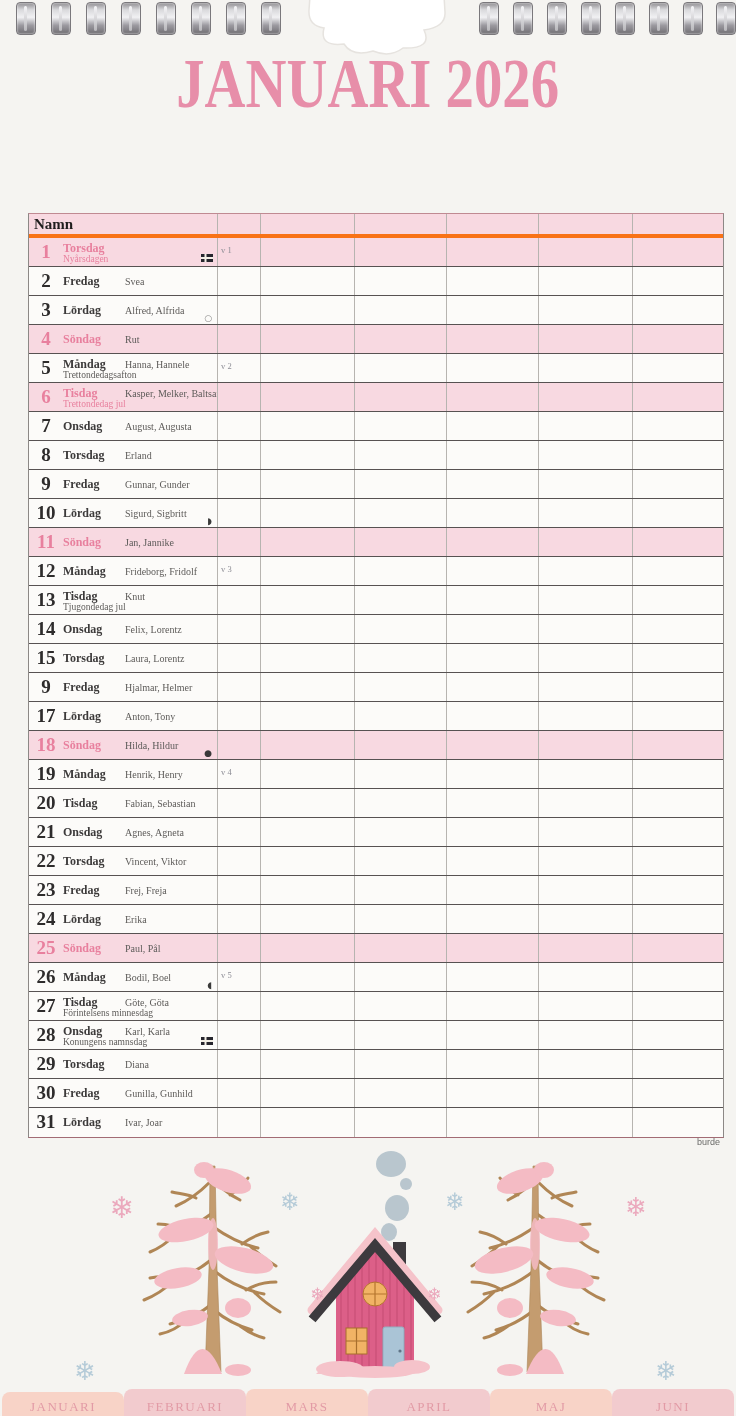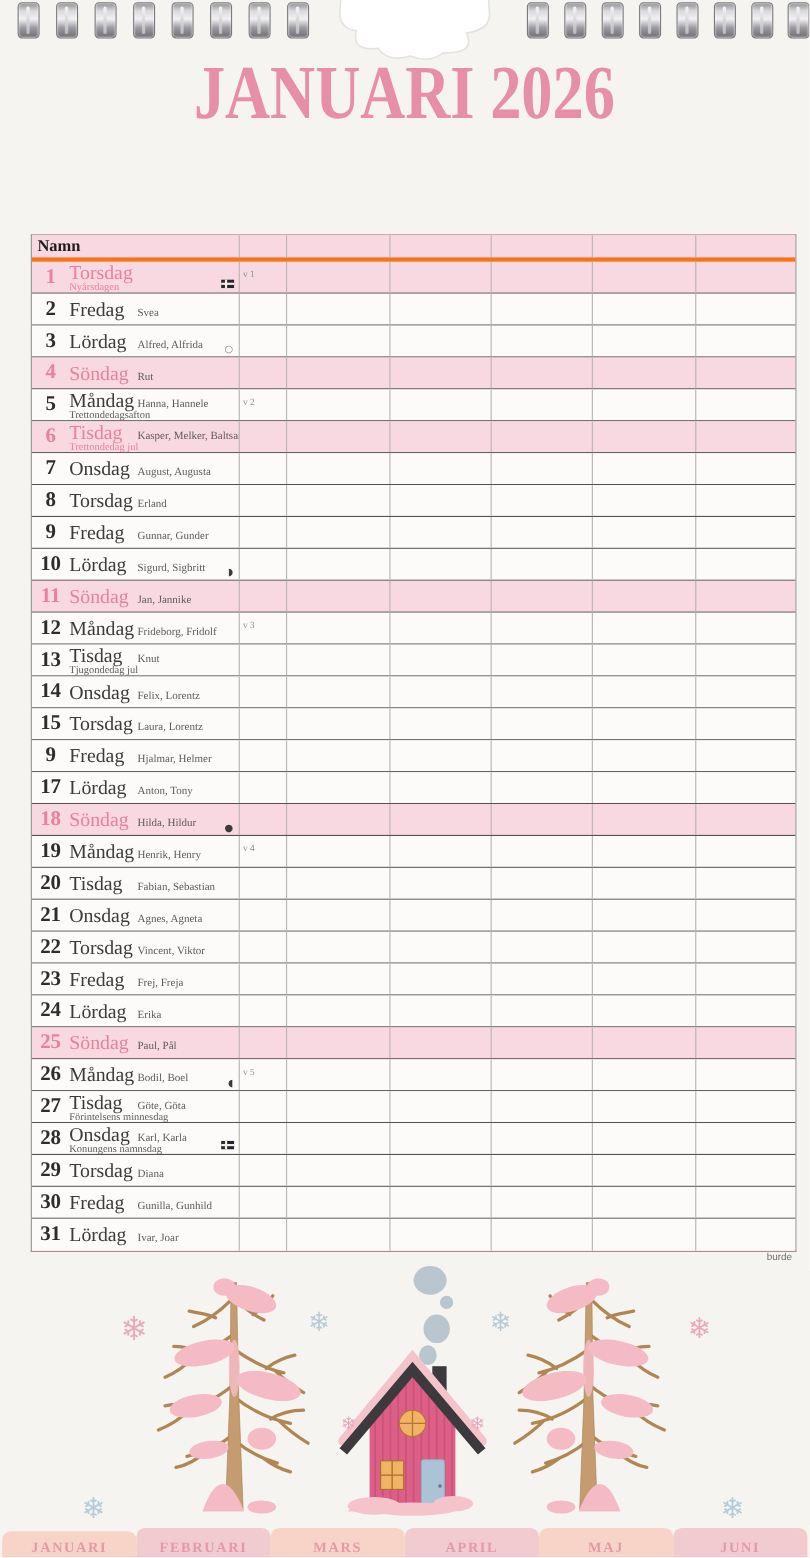--- a/index.html
+++ b/index.html
@@ -33,40 +33,40 @@
   .hrow .h-day:last-child{border-right:none;}
 
   .row{display:flex;height:29px;box-sizing:border-box;border-bottom:1px solid #575252;background:#fcfbf9;}
   .row:last-child{border-bottom:none;}
   .row.pink{background:var(--row-pink,#f8d9e1);}
   .c-namn{width:189px;box-sizing:border-box;border-right:1px solid #b7b4b0;position:relative;display:flex;}
   .num{width:34px;flex:none;font-weight:700;font-size:19px;color:#2e2c2c;text-align:center;line-height:28px;}
   .row.pink .num{color:var(--holiday-pink,#e8809e);}
   .txt{flex:1;display:flex;flex-direction:column;justify-content:center;overflow:hidden;}
   .l1{display:flex;align-items:baseline;white-space:nowrap;}
-  .weekday{font-weight:400;font-size:18px;color:#3c3a3a;min-width:62px;}
+  .weekday{font-weight:700;font-size:12px;color:#3c3a3a;min-width:62px;}
   .row.pink .weekday{color:var(--holiday-pink,#e8809e);}
   .names{font-size:10px;color:#5d5b59;}
   .note{font-size:9.5px;color:#5d5b59;margin-top:-2px;white-space:nowrap;}
   .row.pink .note{color:var(--holiday-pink,#e8809e);}
   .moon{position:absolute;right:5px;bottom:1px;font-family:"DejaVu Sans",sans-serif;
         font-size:9px;line-height:1;color:#3a3a3a;}
   .moon.full{color:#8a8a8a;}
   .flagwrap{position:absolute;right:4px;bottom:4px;line-height:0;}
   .c-week{width:43px;box-sizing:border-box;border-right:1px solid #b7b4b0;padding:1px 0 0 3px;}
   .wk{font-size:8.5px;color:#8d8d95;}
   .c-day{box-sizing:border-box;border-right:1px solid #b7b4b0;}
   .c-day.w1{width:94px;} .c-day.w2{width:92px;} .c-day.w3{width:92px;}
   .c-day.w4{width:94px;} .c-day.w5{width:90px;border-right:none;}
 
   .brand{position:absolute;top:1137px;right:16px;font-family:"Liberation Sans",sans-serif;
         font-size:9px;color:#6b6b69;}
 
   
-  .tabs{position:absolute;left:2px;right:2px;top:1389px;height:27px;display:flex;font-weight:bold;}
+  .tabs{position:absolute;left:2px;right:2px;top:1389px;height:27px;display:flex;}
   .tab{flex:1;border-radius:8px 8px 0 0;text-align:center;padding-top:10px;
        font-size:13px;letter-spacing:1.5px;color:var(--tab-text,#e29ba6);}
   .tab.peach{background:#f8d3c7;}
   .tab.rose{background:#f2cbce;}
   .tab.current{margin-top:3px;padding-top:7px;}
 
   .illu{position:absolute;left:0;top:1148px;}
 </style>
 </head>
 <body>

